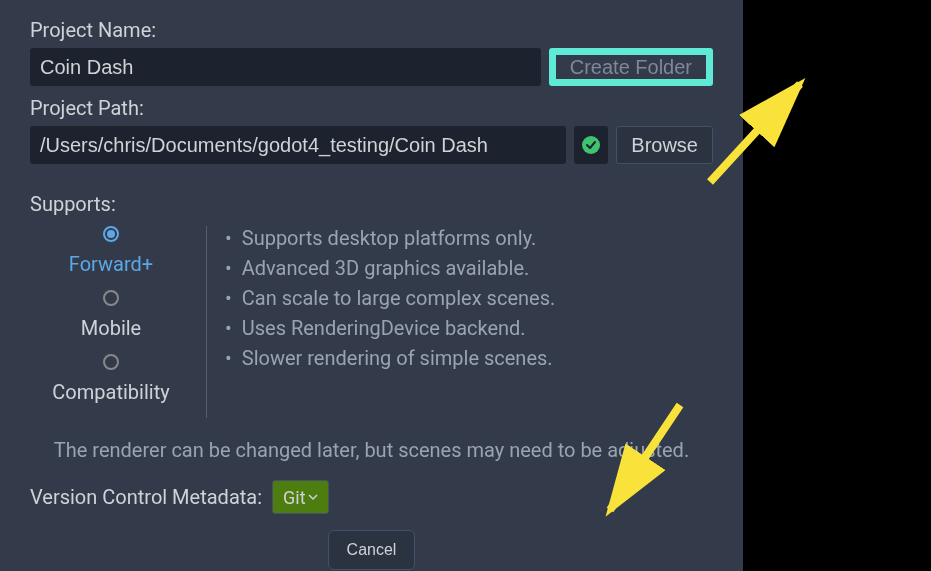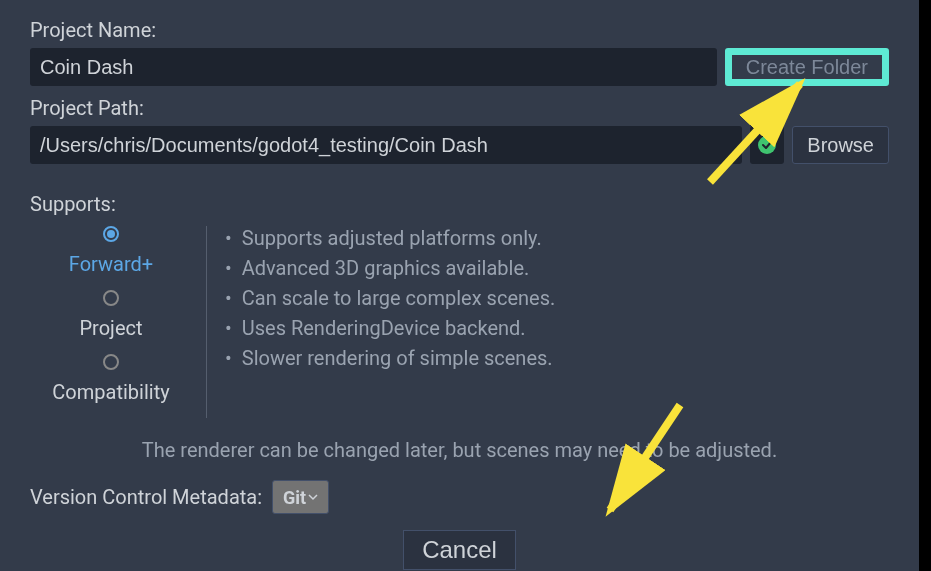--- a/index.html
+++ b/index.html
@@ -6,21 +6,21 @@
   html, body {
     width: 931px;
     height: 571px;
     background: #000;
     font-family: -apple-system, BlinkMacSystemFont, "Segoe UI", Roboto, sans-serif;
     color: #cfd3d8;
     overflow: hidden;
   }
   .dialog {
     background: #333b4a;
-    width: 919px;
+    width: 743px;
     height: 571px;
     padding: 18px 30px 18px 30px;
     position: relative;
   }
   .label {
     font-size: 20px;
     color: #cfd3d8;
     margin-bottom: 6px;
   }
   .row {
@@ -143,48 +143,47 @@
     margin-top: 20px;
   }
   .vcm-row {
     display: flex;
     align-items: center;
     gap: 10px;
     margin-top: 18px;
     font-size: 20px;
   }
   .select {
-    background: #737373;
+    background: #4d7c0f;
     border: 1px solid #43506a;
     color: #cfd3d8;
     height: 34px;
     font-size: 18px;
     padding: 0 10px;
     border-radius: 3px;
     display: flex;
     align-items: center;
     gap: 2px;
     cursor: pointer;
-    font-weight: bold;
   }
   .select svg { width: 10px; height: 10px; }
   .bottom-buttons {
     display: flex;
     justify-content: center;
     gap: 230px;
     margin-top: 16px;
   }
   .btn2 {
     background: #2b3240;
     border: 1px solid #43506a;
     color: #cfd3d8;
-    font-size: 24px;
+    font-size: 16px;
     height: 40px;
     padding: 0 18px;
-    border-radius: 0;
+    border-radius: 6px;
     cursor: pointer;
   }
   
   .arrow {
     position: absolute;
     pointer-events: none;
   }
 </style>
 </head>
 <body>
@@ -213,31 +212,31 @@
   <div class="renderer-section">
     <div class="label">Supports:</div>
     <div class="renderer-body">
       <div class="renderer-options">
         <div class="radio-item selected">
           <span class="radio-dot"></span>
           <span>Forward+</span>
         </div>
         <div class="radio-item">
           <span class="radio-dot"></span>
-          <span>Project</span>
+          <span>Mobile</span>
         </div>
         <div class="radio-item">
           <span class="radio-dot"></span>
           <span>Compatibility</span>
         </div>
       </div>
       <div class="divider"></div>
       <div class="renderer-desc">
         <ul>
-          <li>Supports adjusted platforms only.</li>
+          <li>Supports desktop platforms only.</li>
           <li>Advanced 3D graphics available.</li>
           <li>Can scale to large complex scenes.</li>
           <li>Uses RenderingDevice backend.</li>
           <li>Slower rendering of simple scenes.</li>
         </ul>
       </div>
     </div>
     <div class="note">The renderer can be changed later, but scenes may need to be adjusted.</div>
   </div>
 

